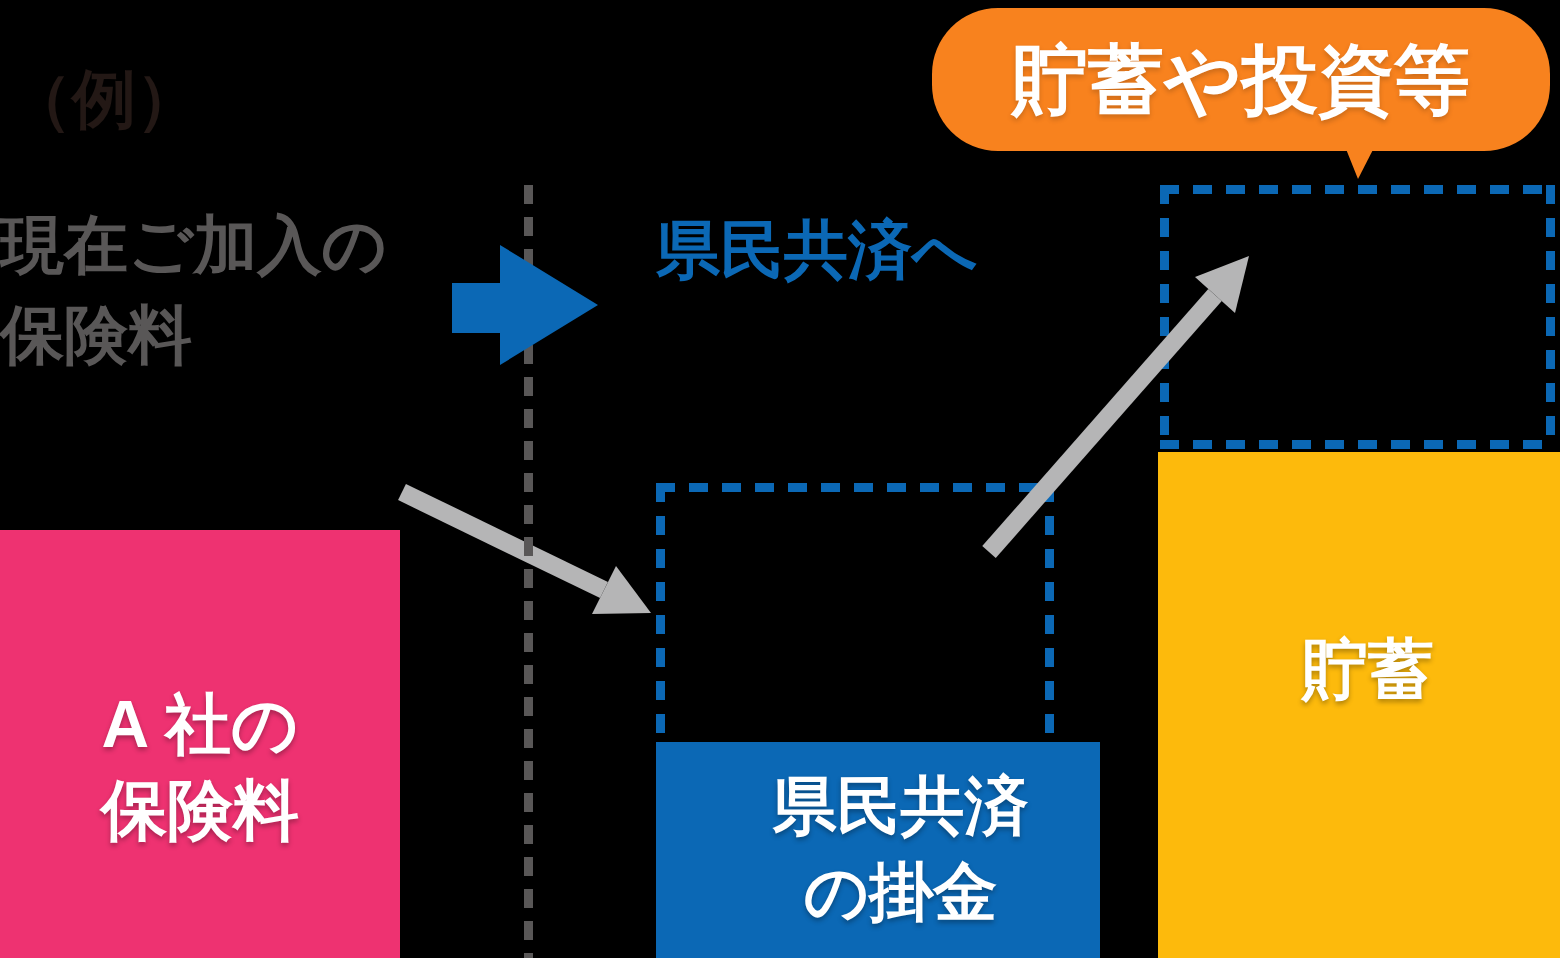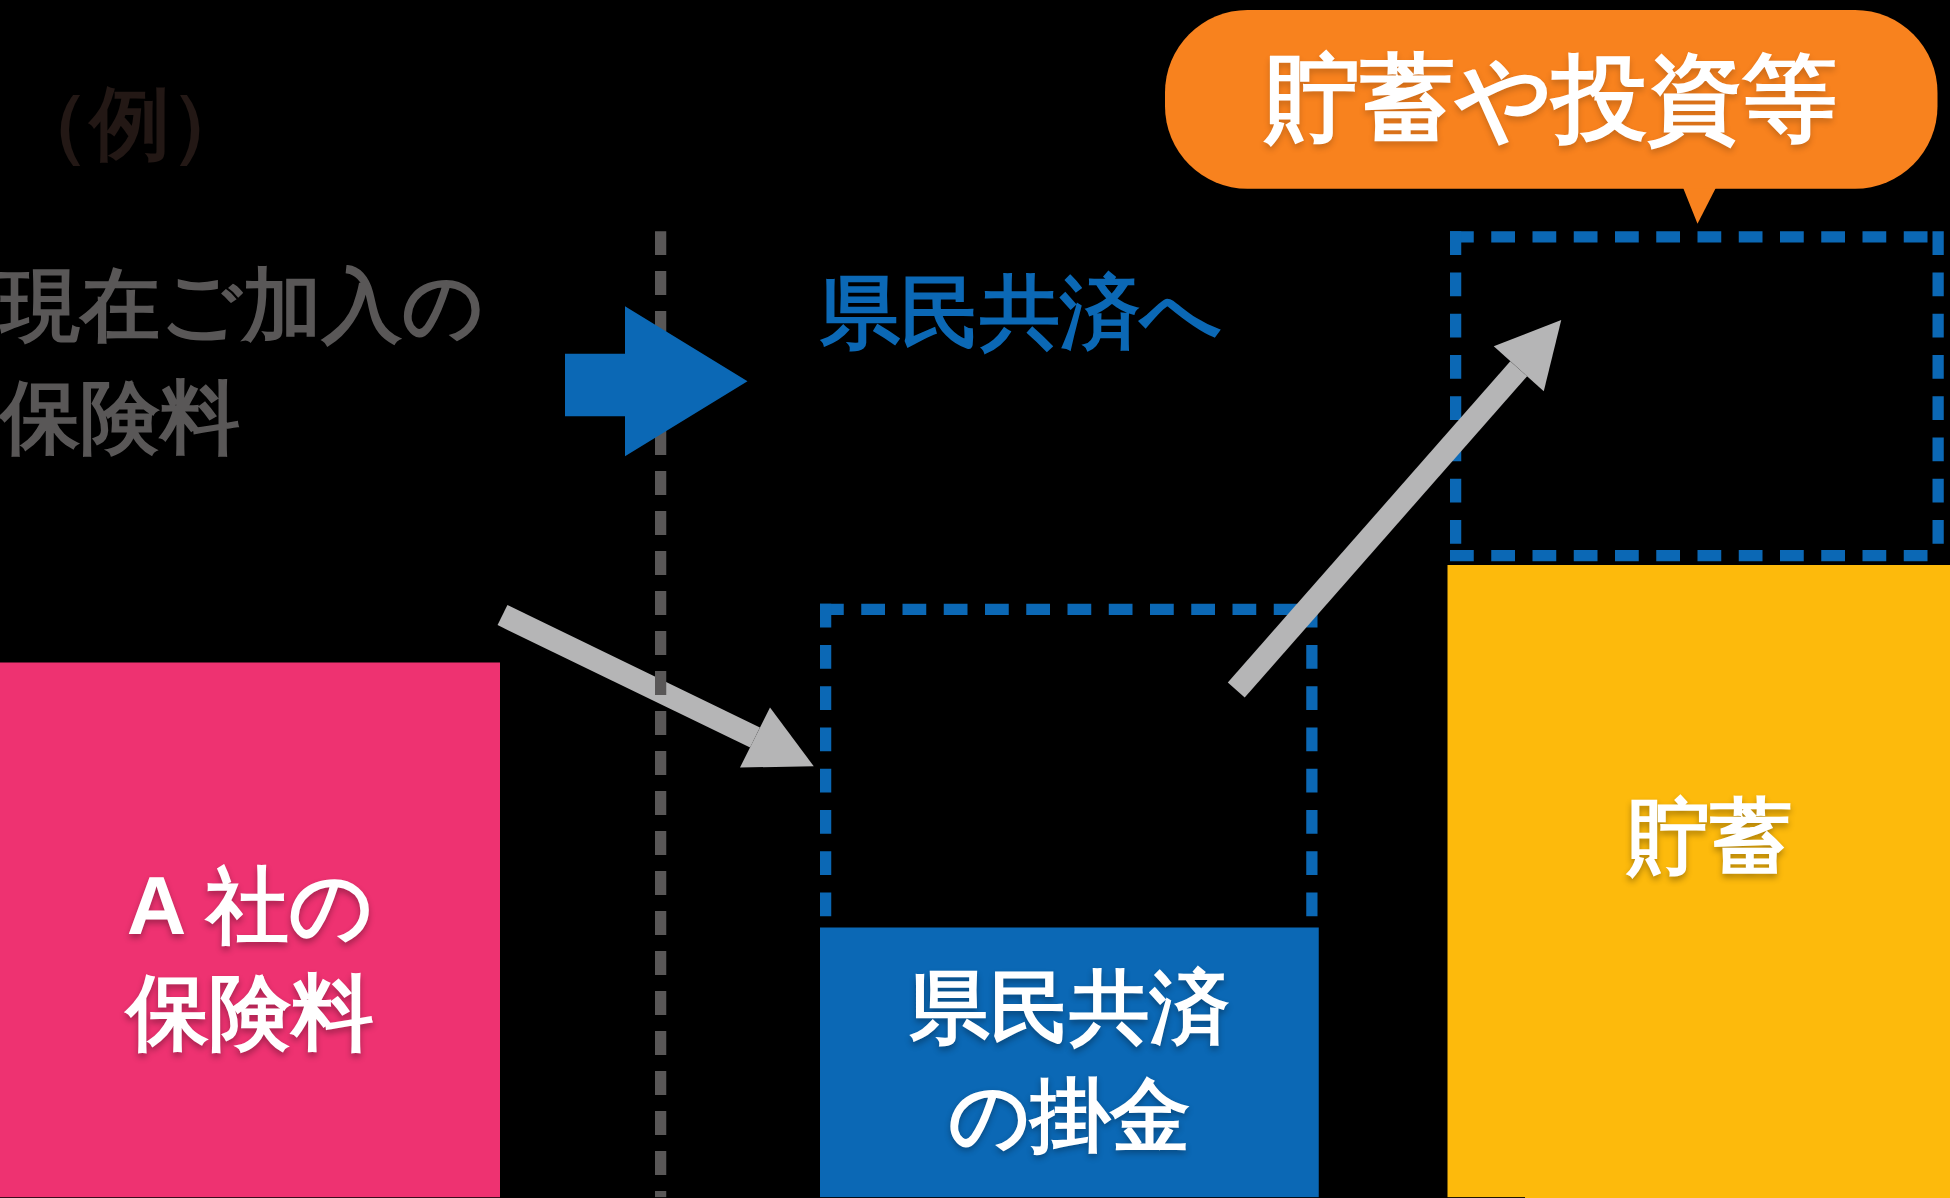--- a/index.html
+++ b/index.html
@@ -22,21 +22,21 @@
   .heading-after{left:656px;top:206px;color:var(--blue,#0b68b5);}
 
   
   .bar{display:flex;flex-direction:column;align-items:center;justify-content:center;z-index:1;}
   .bar-label{
     color:#fff;text-align:center;
     text-shadow:0 3px 5px rgba(0,0,0,.3);
   }
   .company-bar{left:0;top:482px;width:400px;height:476px;background:var(--pink,#ee3271);margin-top:48px;}
   .company-bar .bar-label{font-size:66px;line-height:1.3;}
-  .kyosai-bar{left:656px;top:742px;width:399px;height:216px;background:var(--blue,#0b68b5);}
+  .kyosai-bar{left:656px;top:742px;width:399px;height:216px;background:var(--blue,#0b68b5);padding-left:45px;}
   .kyosai-bar .bar-label{font-size:64px;line-height:1.34;}
   .savings-bar{left:1158px;top:452px;width:420px;height:506px;background:var(--yellow,#fdba0c);
     justify-content:flex-start;padding-top:178px;box-sizing:border-box;}
   .savings-bar .bar-label{font-size:66px;line-height:1.2;}
 
   
   .divider-line{
     left:524px;top:185px;width:9px;height:773px;z-index:3;
     background:repeating-linear-gradient(180deg,
       var(--text_gray,#595757) 0 19px, transparent 19px 32px);

